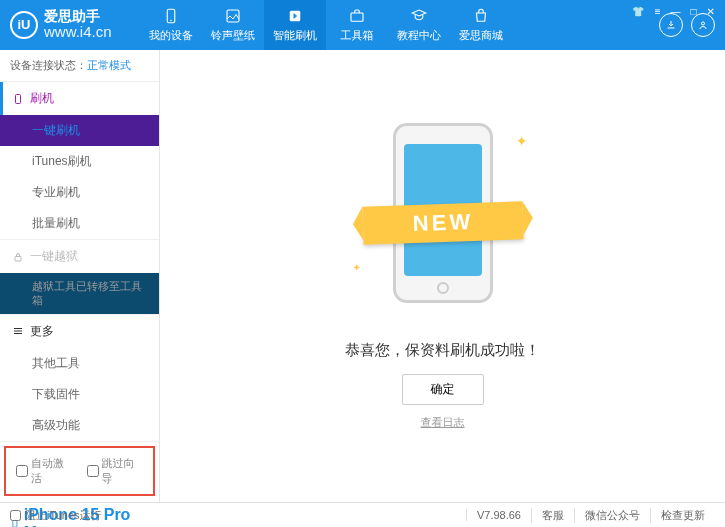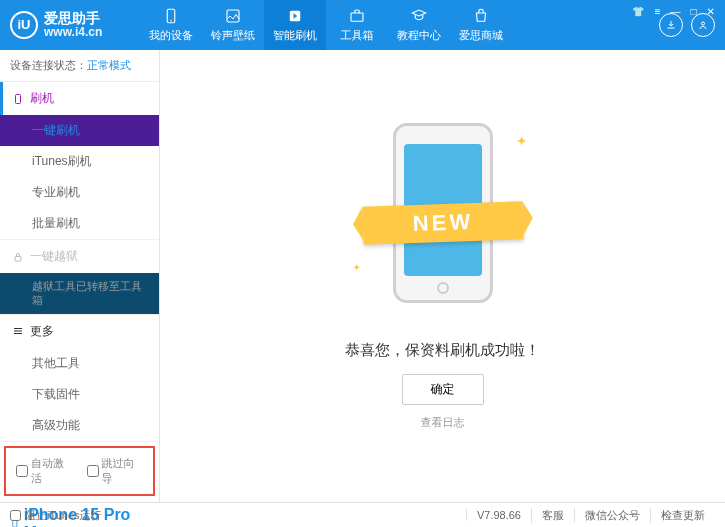--- a/index.html
+++ b/index.html
@@ -3,21 +3,21 @@
 <meta charset="utf-8">
 <style>
 * { margin: 0; padding: 0; box-sizing: border-box; font-family: "Microsoft YaHei", sans-serif; }
 body { width: 725px; height: 527px; overflow: hidden; background: #fff; }
 
 .titlebar { height: 50px; background: #1b8fe6; display: flex; align-items: center; padding: 0 10px; color: #fff; }
 .logo { display: flex; align-items: center; gap: 6px; width: 130px; }
 .logo-icon { width: 28px; height: 28px; border: 2px solid #fff; border-radius: 50%; display: flex; align-items: center; justify-content: center; font-weight: bold; font-size: 13px; }
 .logo-text { display: flex; flex-direction: column; line-height: 1.1; }
 .logo-text .name { font-size: 14px; font-weight: bold; }
-.logo-text .url { font-size: 12px; opacity: 0.9; font-weight: bold; }
+.logo-text .url { font-size: 15px; opacity: 0.9; }
 
 .nav { display: flex; flex: 1; height: 100%; }
 .nav-item { width: 62px; display: flex; flex-direction: column; align-items: center; justify-content: center; gap: 3px; cursor: pointer; font-size: 11px; }
 .nav-item.active { background: #0d7fd6; }
 .nav-icon { width: 18px; height: 18px; display: flex; align-items: center; justify-content: center; }
 
 .titlebar-right { display: flex; align-items: center; gap: 8px; margin-left: auto; }
 .win-controls { display: flex; gap: 6px; font-size: 10px; }
 .win-controls span { cursor: pointer; padding: 2px; }
 .circle-btn { width: 24px; height: 24px; border: 1.5px solid #fff; border-radius: 50%; display: flex; align-items: center; justify-content: center; cursor: pointer; }
@@ -51,21 +51,21 @@
 .new-banner { position: absolute; top: 50%; left: -15px; right: -15px; transform: translateY(-50%) rotate(-2deg); background: #ffc845; color: #fff; font-weight: bold; font-size: 22px; text-align: center; padding: 6px 0; letter-spacing: 3px; box-shadow: 0 2px 4px rgba(0,0,0,0.2); }
 .new-banner::before, .new-banner::after { content: ''; position: absolute; top: 0; width: 0; height: 0; border-style: solid; }
 .new-banner::before { left: -10px; border-width: 17px 10px 17px 0; border-color: transparent #ffc845 transparent transparent; }
 .new-banner::after { right: -10px; border-width: 17px 0 17px 10px; border-color: transparent transparent transparent #ffc845; }
 .stars { position: absolute; color: #ffc845; font-size: 14px; }
 .star1 { top: 10px; right: -20px; }
 .star2 { bottom: 50px; left: -25px; font-size: 10px; }
 
 .success-msg { margin-top: 18px; font-size: 15px; color: #333; }
 .confirm-btn { margin-top: 14px; padding: 6px 28px; border: 1px solid #ccc; background: #fff; font-size: 12px; cursor: pointer; border-radius: 2px; }
-.log-link { margin-top: 10px; font-size: 11px; color: #999; cursor: pointer; }
+.log-link { margin-top: 10px; font-size: 11px; color: #999; cursor: pointer; text-decoration: underline; }
 
 .statusbar { height: 25px; border-top: 1px solid #e0e0e0; display: flex; align-items: center; padding: 0 10px; font-size: 11px; color: #666; }
 .statusbar .left { display: flex; align-items: center; gap: 4px; }
 .statusbar .left input { width: 11px; height: 11px; }
 .statusbar .spacer { flex: 1; }
 .statusbar .item { padding: 0 10px; border-left: 1px solid #e0e0e0; cursor: pointer; }
 
 svg { fill: currentColor; }
 </style>
 </head>

